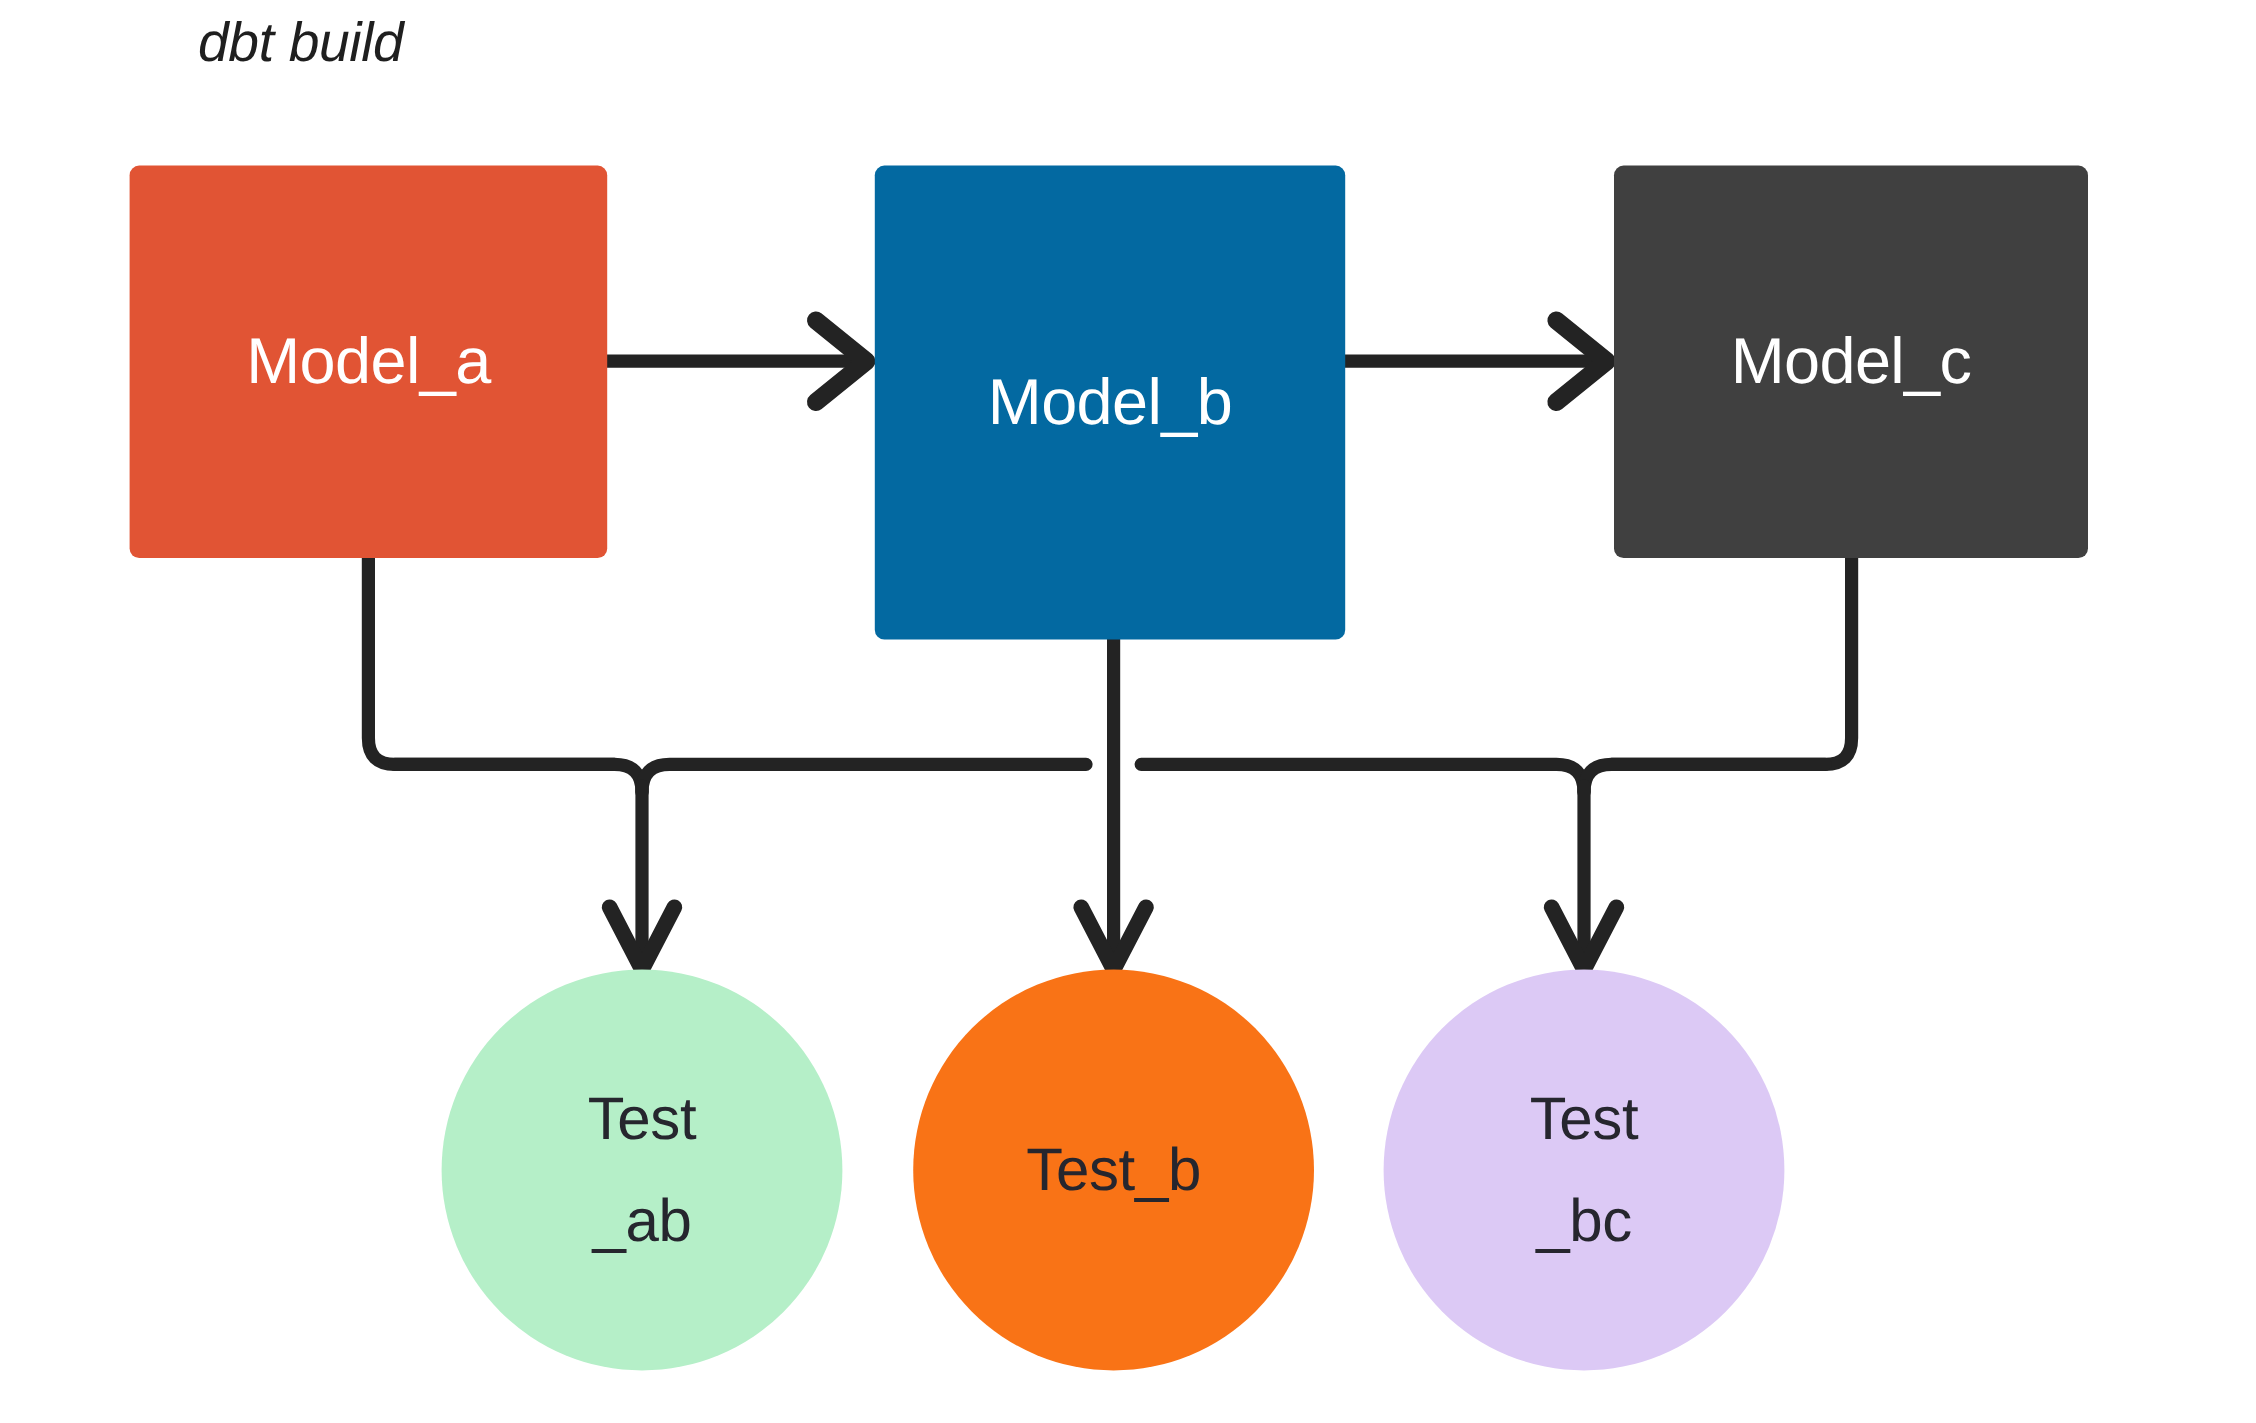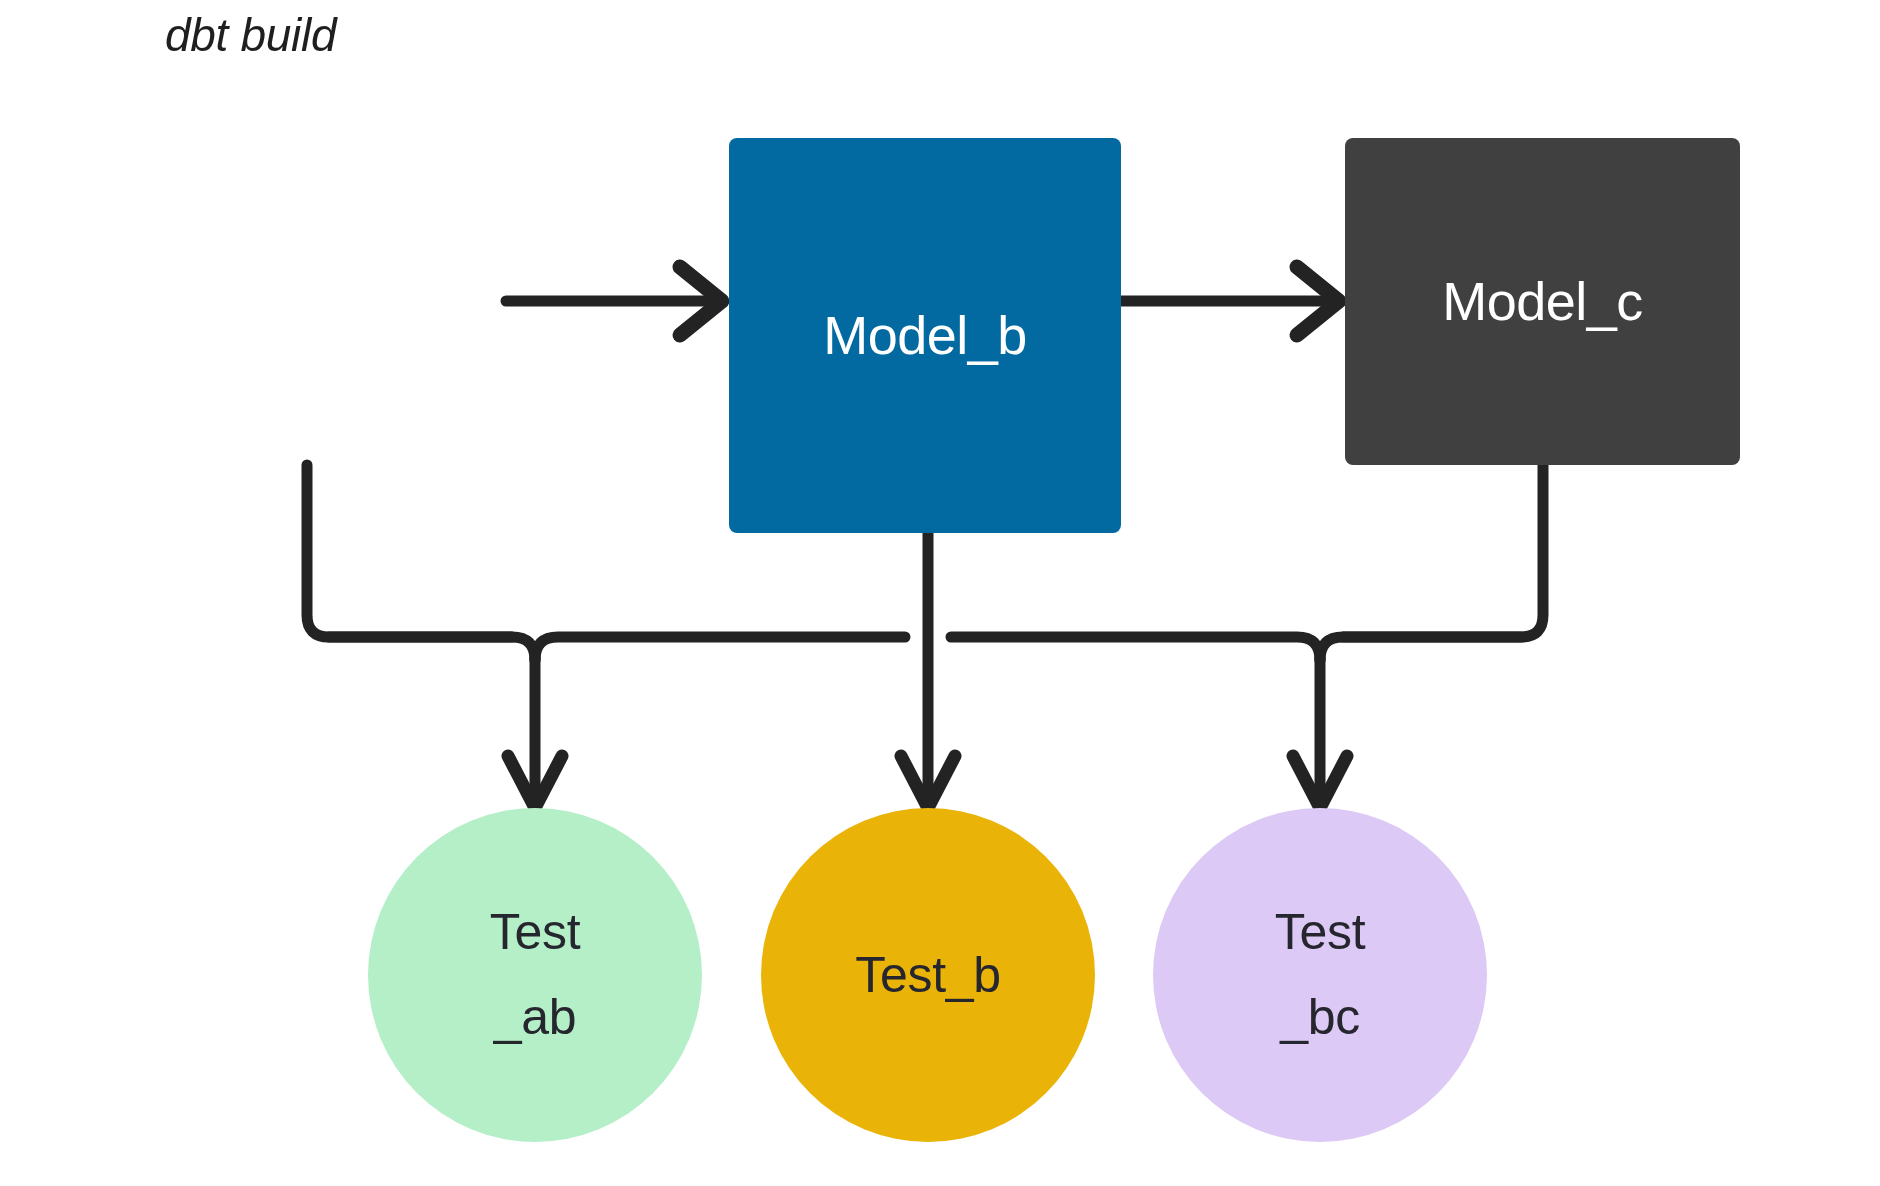--- a/index.html
+++ b/index.html
@@ -117,35 +117,38 @@
       </g>
 
       <g>
         <path d="M 1320 655 L 1320 795"></path>
         <path d="M 1293 756 L 1320 808 L 1347 756" fill="none" stroke-width="13"></path>
       </g>
 
     </g>
   </svg>
 
+  <div class="model-node" style="left:108px; top:138px; width:398px; height:327px; background:#E15434;">
+    <span class="model-label">Model_a</span>
+  </div>
 
   <div class="model-node" style="left:729px; top:138px; width:392px; height:395px; background:#0369a1;">
     <span class="model-label">Model_b</span>
   </div>
 
   <div class="model-node" style="left:1345px; top:138px; width:395px; height:327px; background:#404040;">
     <span class="model-label">Model_c</span>
   </div>
 
   <div class="test-node" style="left:368px; top:808px; width:334px; height:334px; background:#B5EFC8;">
     <span class="test-label">Test
 _ab</span>
   </div>
 
-  <div class="test-node" style="left:761px; top:808px; width:334px; height:334px; background:#eab308;">
+  <div class="test-node" style="left:761px; top:808px; width:334px; height:334px; background:#f97316;">
     <span class="test-label">Test_b</span>
   </div>
 
   <div class="test-node" style="left:1153px; top:808px; width:334px; height:334px; background:#DCC9F5;">
     <span class="test-label">Test
 _bc</span>
   </div>
 
 </div>
 

